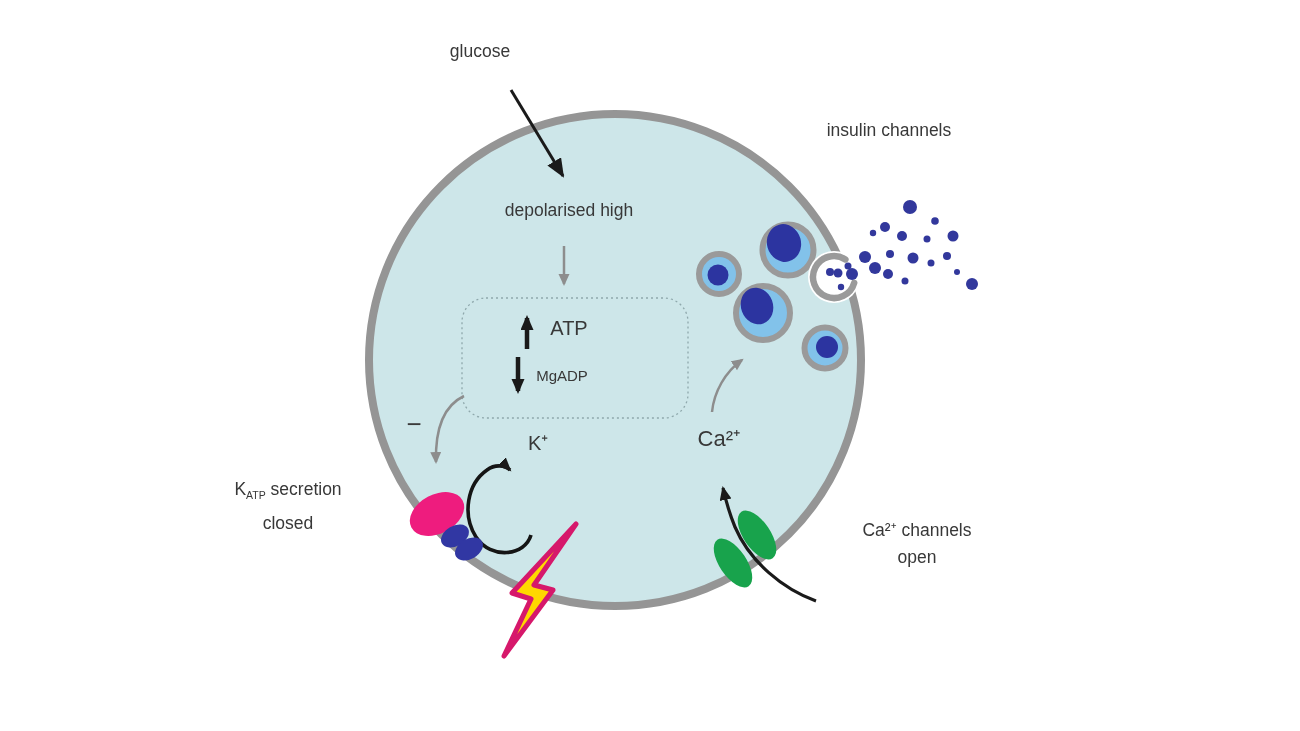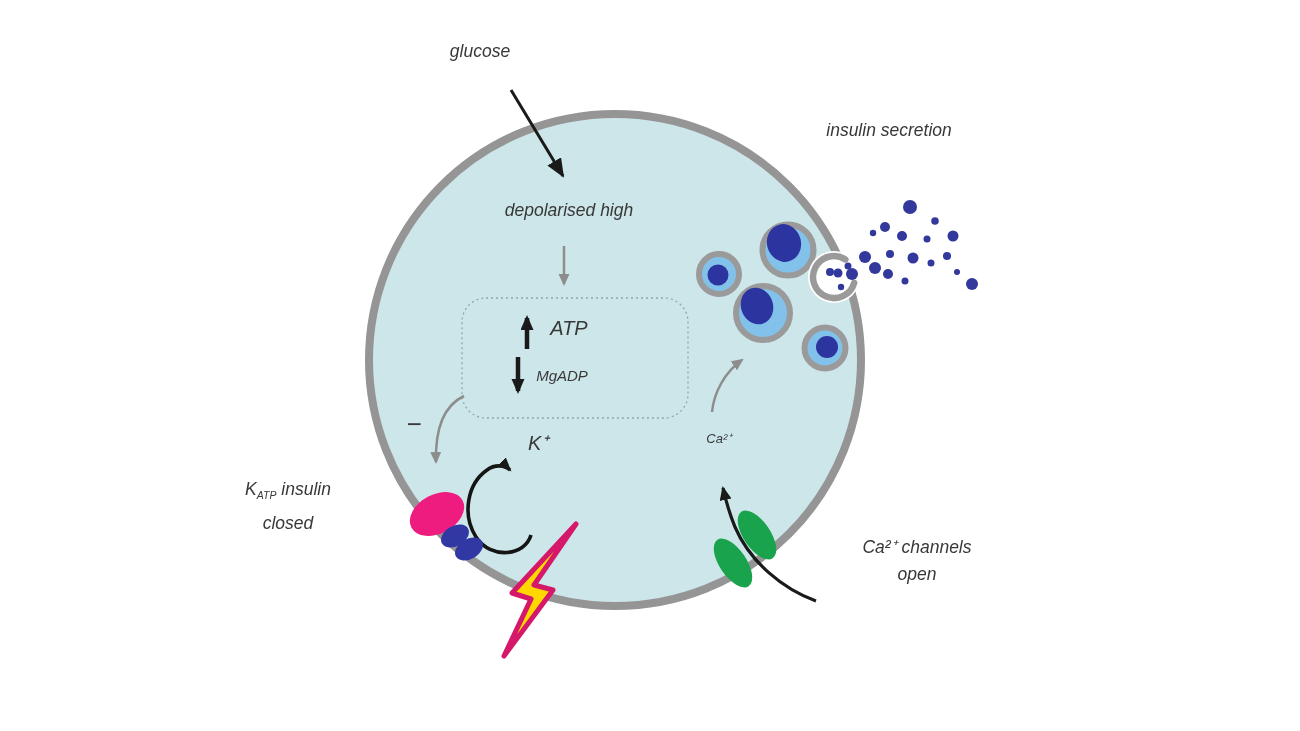--- a/index.html
+++ b/index.html
@@ -3,21 +3,21 @@
 <meta charset="utf-8">
 <style>
   html,body{margin:0;padding:0;background:#ffffff;}
   #canvas{
     position:relative;width:1300px;height:731px;background:#ffffff;overflow:hidden;
     font-family:"Liberation Sans",sans-serif;
   }
   #diagram-svg{position:absolute;left:0;top:0;}
   .lbl{
     position:absolute;color:#383838;font-size:17.5px;text-align:center;
-    transform:translate(-50%,-50%);white-space:nowrap;line-height:27px;z-index:5;font-style:italic;
+    transform:translate(-50%,-50%);white-space:nowrap;line-height:27px;z-index:5;
   }
   .lbl sub{font-size:0.6em;}
   .big{font-size:20px;}
   .small{font-size:15px;}
   .minus{font-size:26px;color:#3a3a3a;}
 </style>
 </head>
 <body>
 
 <div id="canvas">
@@ -101,38 +101,38 @@
     <ellipse cx="469" cy="549" rx="15" ry="10" transform="rotate(-30 469 549)" fill="#3137a3"></ellipse>
 
     <ellipse cx="757" cy="535" rx="28" ry="13.5" transform="rotate(56 757 535)" fill="#18a34c"></ellipse>
     <ellipse cx="733" cy="563" rx="28" ry="13.5" transform="rotate(56 733 563)" fill="#18a34c"></ellipse>
 
     <path d="M 576 524 L 534 585 L 553 590 L 504 656 L 531 599 L 512 593 Z" stroke="#d6186b" stroke-width="5" stroke-linejoin="round" fill="#ffd800"></path>
   </svg>
 
   <div class="lbl" style="left:480px;top:51px;">glucose</div>
 
-  <div class="lbl" style="left:889px;top:130px;">insulin secretion</div>
+  <div class="lbl" style="left:889px;top:130px;">insulin channels</div>
 
   <div class="lbl" style="left:569px;top:210px;">depolarised high</div>
 
   <div class="lbl big" style="left:569px;top:328px;">ATP</div>
 
   <div class="lbl small" style="left:562px;top:375px;text-align:right;">MgADP</div>
 
   <div class="lbl big" style="left:538px;top:443px;">K⁺</div>
 
-  <div class="lbl" style="left:719px;top:438px;font-size:13px;">Ca²⁺</div>
+  <div class="lbl" style="left:719px;top:438px;font-size:22px;">Ca²⁺</div>
 
   <div class="lbl minus" style="left:414px;top:424px;">−</div>
 
   <div class="lbl" style="left:288px;top:506px;">
-    <div><span>K</span><sub>ATP</sub><span> insulin</span></div>
+    <div><span>K</span><sub>ATP</sub><span> secretion</span></div>
     <div>closed</div>
   </div>
 
-  <div class="lbl" style="left:917px;top:544px;margin-top:17px;">
+  <div class="lbl" style="left:917px;top:544px;">
     <div>Ca²⁺ channels</div>
     <div>open</div>
   </div>
 
 
 </div>
 
 </body></html>

